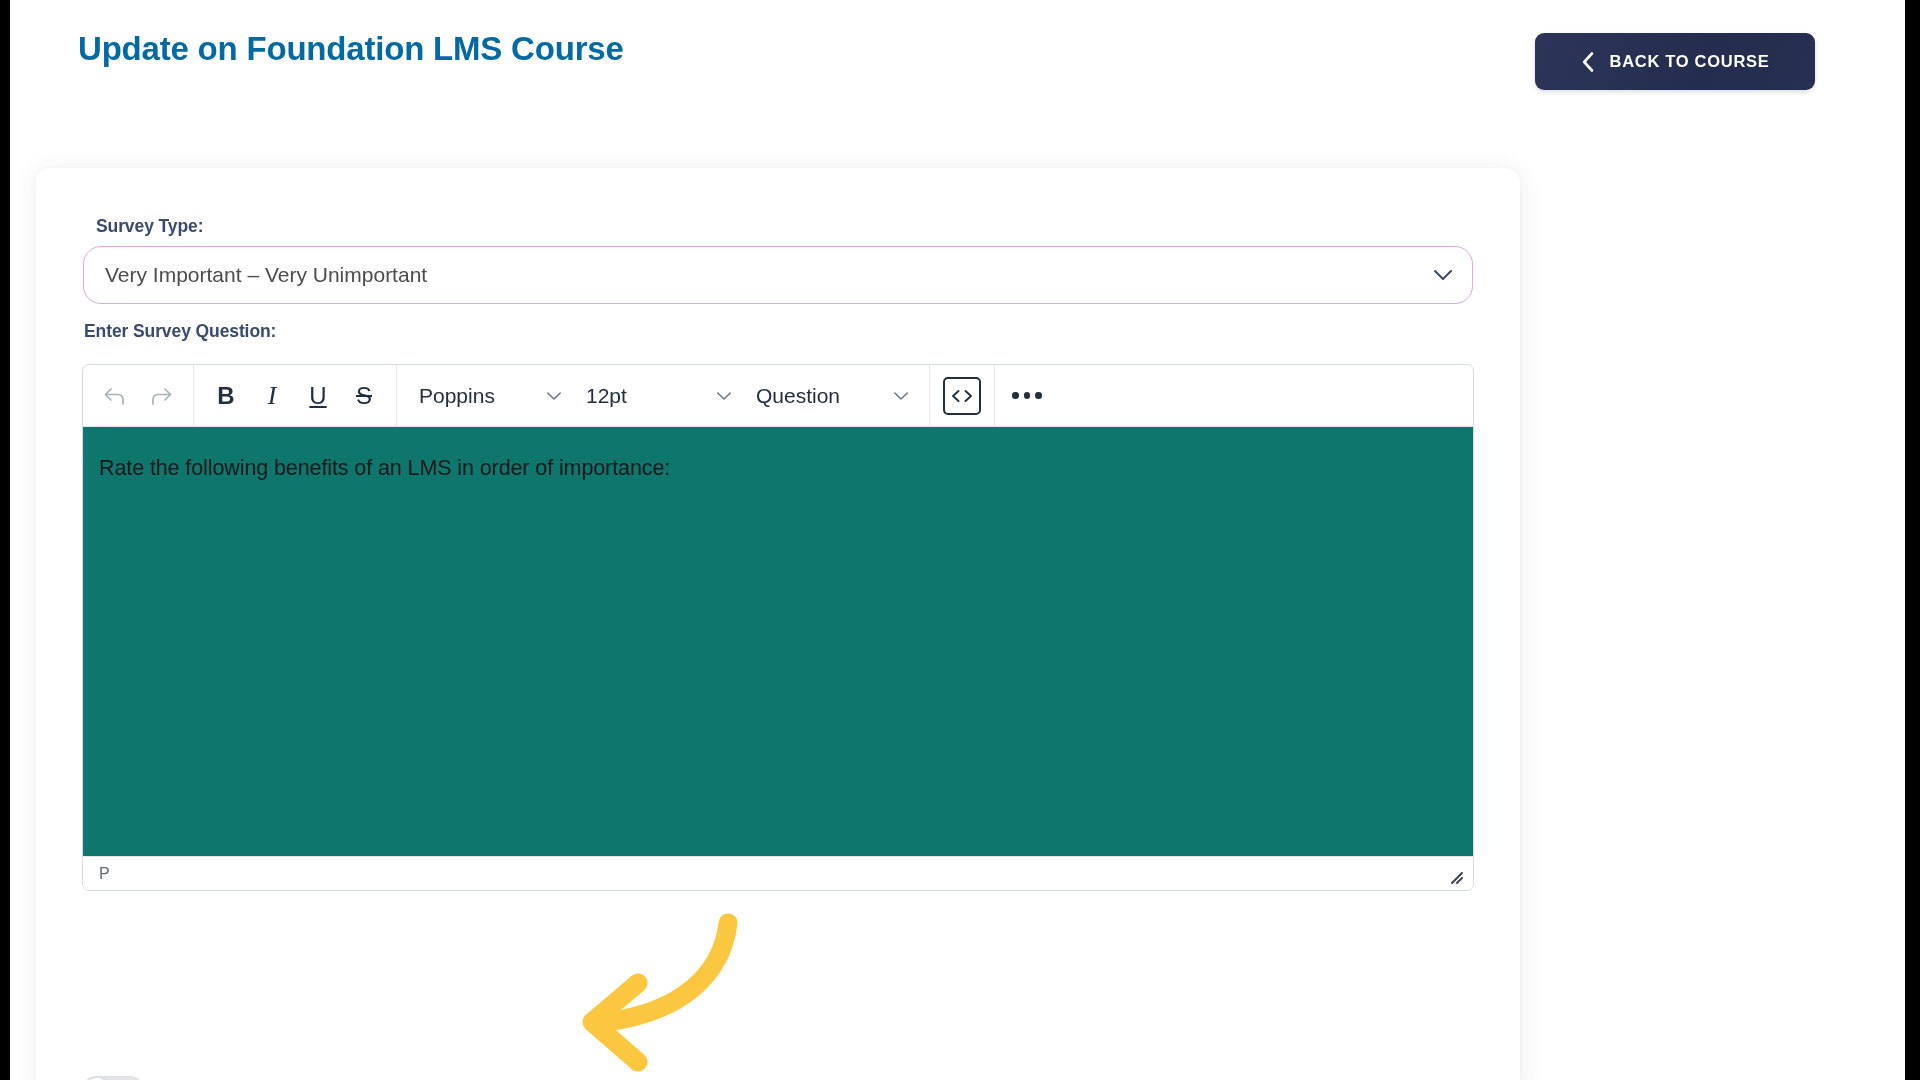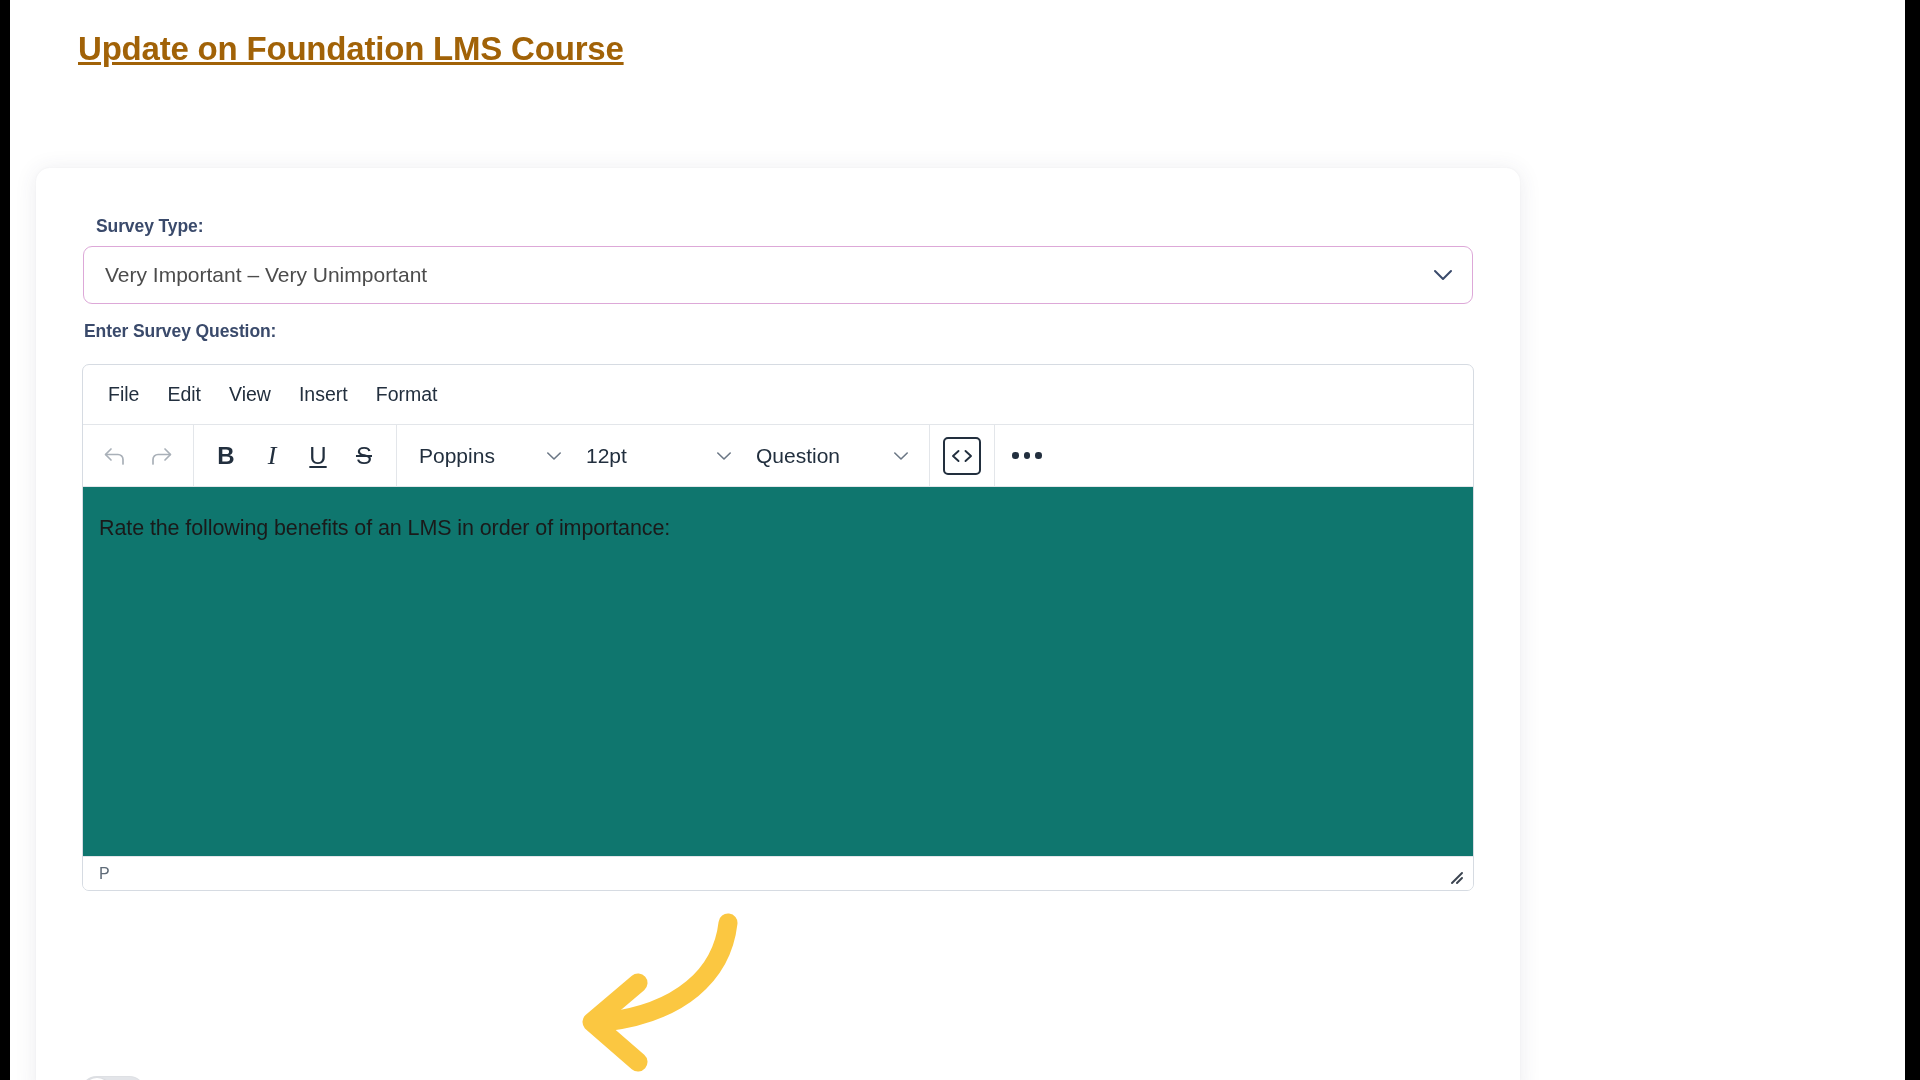--- a/index.html
+++ b/index.html
@@ -29,23 +29,22 @@
   }
 
   
   #page-title {
     position: absolute;
     left: 68px;
     top: 30px;
     font-size: 33px;
     font-weight: 700;
     letter-spacing: -0.2px;
-    color: #a16207;
-    white-space: nowrap;
-    text-decoration: underline;
+    color: #0369a1;
+    white-space: nowrap;
   }
 
   #back-to-course-button {
     position: absolute;
     left: 1525px;
     top: 33px;
     width: 280px;
     height: 57px;
     border: none;
     border-radius: 9px;
@@ -101,21 +100,21 @@
   #survey-question-label { left: 48px; top: 153px; }
 
   
   #survey-type-select {
     position: absolute;
     left: 47px;
     top: 78px;
     width: 1390px;
     height: 58px;
     border: 1.6px solid #dda8d8;
-    border-radius: 9px;
+    border-radius: 18px;
     background: #ffffff;
     cursor: pointer;
   }
 
   #survey-type-value {
     position: absolute;
     left: 21px;
     top: 50%;
     transform: translateY(-50%);
     font-size: 21px;
@@ -339,45 +338,46 @@
     z-index: 30;
   }
 </style>
 </head>
 <body>
 
 <div id="page-root">
 
   <div id="page-title">Update on Foundation LMS Course</div>
 
+  <div id="back-to-course-button">
+    <span class="chev">
+      <svg width="14" height="22" viewBox="0 0 14 22" fill="none" aria-hidden="true">
+        <path d="M11 2.5 L3.2 11 L11 19.5" stroke="#ffffff" stroke-width="2.6" stroke-linecap="round" stroke-linejoin="round"></path>
+      </svg>
+    </span>
+    <span class="btn-label">BACK TO COURSE</span>
+  </div>
 
   <div id="survey-card">
 
     <div class="field-label" id="survey-type-label">Survey Type:</div>
 
     <div id="survey-type-select">
       <span id="survey-type-value">Very Important – Very Unimportant</span>
       <span id="survey-type-chevron">
         <svg width="20" height="13" viewBox="0 0 20 13" fill="none" aria-hidden="true">
           <path d="M2 2 L10 10 L18 2" stroke="#3a4a6b" stroke-width="2" stroke-linecap="round" stroke-linejoin="round"></path>
         </svg>
       </span>
     </div>
 
     <div class="field-label" id="survey-question-label">Enter Survey Question:</div>
 
     <div id="rich-text-editor">
 
-      <div id="editor-menubar">
-        <div class="menu-item">File</div>
-        <div class="menu-item">Edit</div>
-        <div class="menu-item">View</div>
-        <div class="menu-item">Insert</div>
-        <div class="menu-item">Format</div>
-      </div>
 
       <div id="editor-toolbar">
 
         <div class="tb-group">
           <div class="tb-btn disabled">
             <svg width="26" height="24" viewBox="0 0 26 24" fill="none" aria-hidden="true">
               <path d="M9 5 L3.5 10.5 L9 16" stroke="currentColor" stroke-width="1.7" stroke-linecap="round" stroke-linejoin="round"></path>
               <path d="M3.8 10.5 H16 a5 5 0 0 1 5 5 V20" stroke="currentColor" stroke-width="1.7" stroke-linecap="round" stroke-linejoin="round" fill="none"></path>
             </svg>
           </div>

